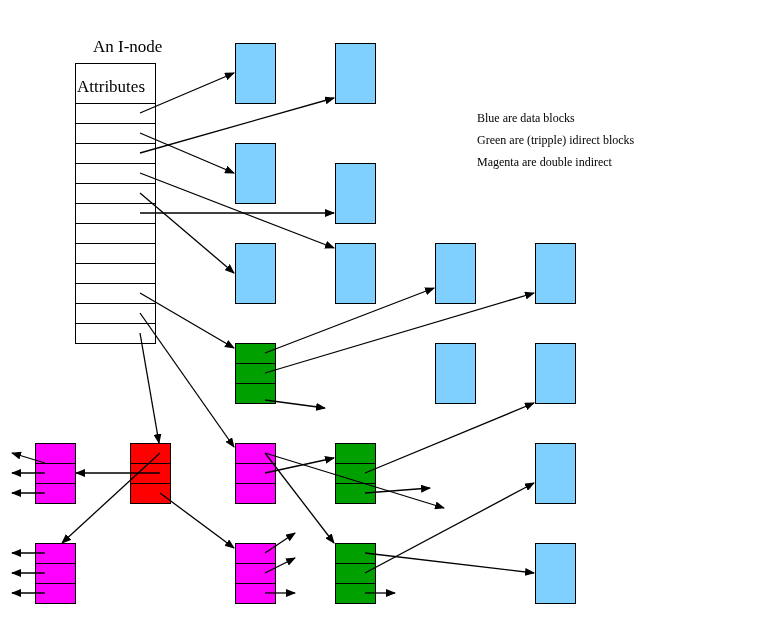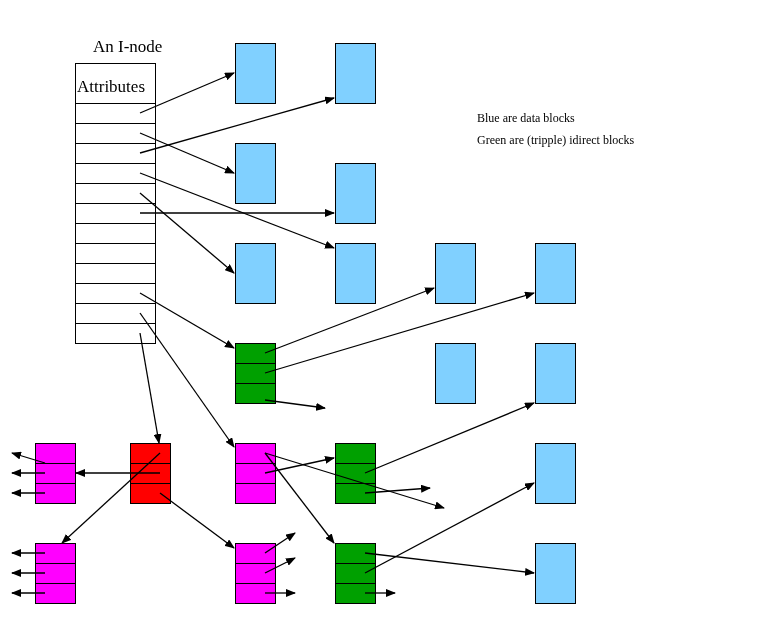--- a/index.html
+++ b/index.html
@@ -11,20 +11,21 @@
 </style>
 </head>
 <body>
 
 <div class="lbl" style="left:93px;top:37px;text-align:right;">An I-node</div>
 <div class="lbl" style="left:77px;top:77px;">Attributes</div>
 
 <div class="legend">
   <div>Blue are data blocks</div>
   <div>Green are (tripple) idirect blocks</div>
+  <div>Magenta are double indirect</div>
 </div>
 
 <svg id="diagram" width="777" height="619" viewBox="0 0 777 619" xmlns="http://www.w3.org/2000/svg">
   <defs>
     <marker id="ah" markerWidth="10" markerHeight="8" refX="9" refY="4" orient="auto" markerUnits="userSpaceOnUse">
       <path d="M0,0 L10,4 L0,8 z" fill="#000"></path>
     </marker>
   </defs>
   <g id="inode-group">
       <rect x="75.5" y="63.5" width="80" height="280" fill="none" stroke="#000"></rect>

